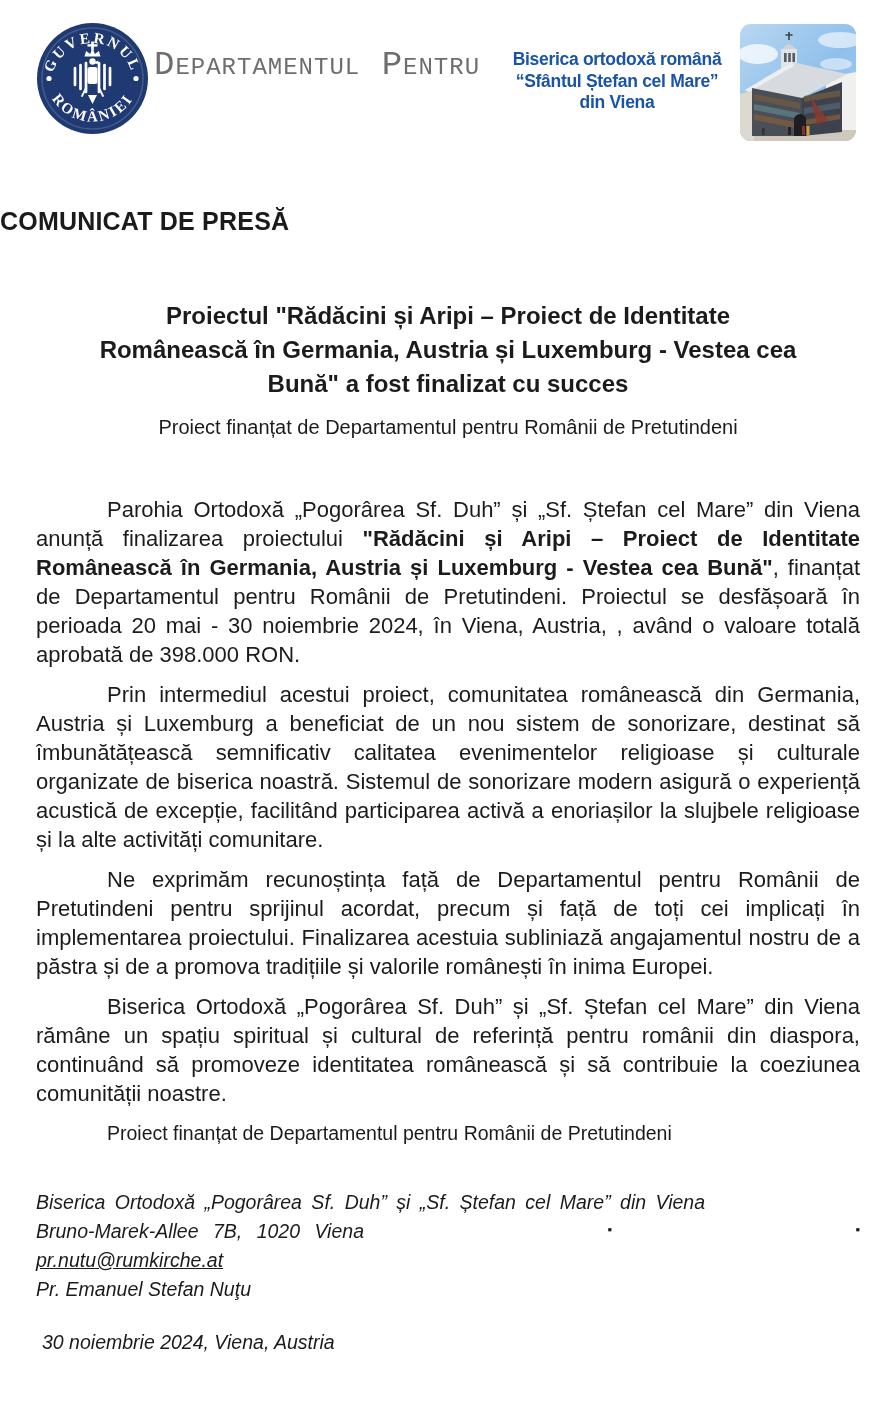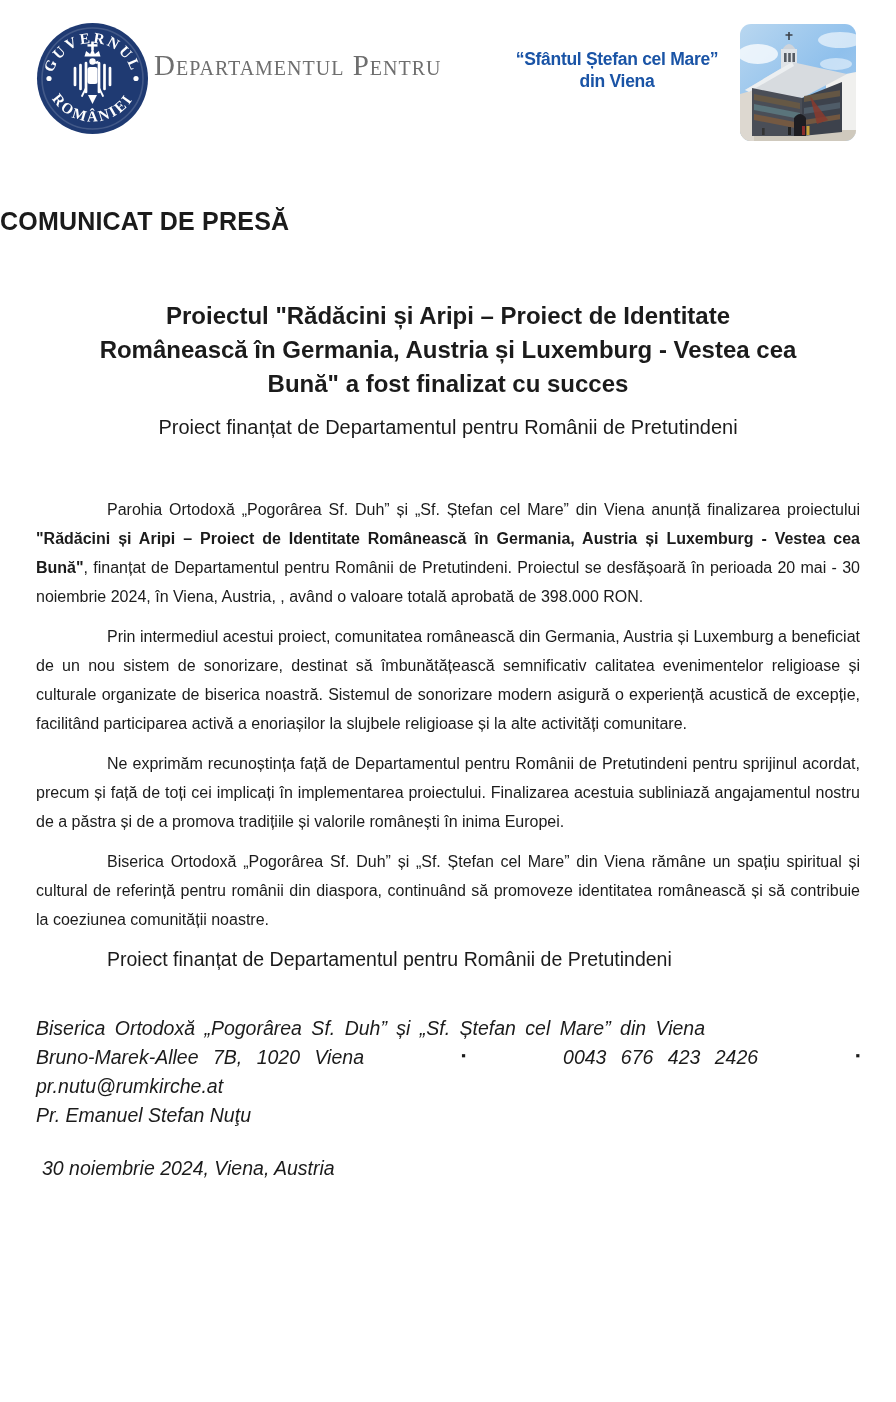--- a/index.html
+++ b/index.html
@@ -10,23 +10,23 @@
     font-family: "Liberation Sans", sans-serif;
     color: #1b1b1b;
     position: relative;
     overflow: hidden;
   }
   
   .header { position: relative; height: 160px; }
   .gov-seal { position: absolute; left: 36px; top: 22px; width: 113px; height: 113px; }
   .dept {
     position: absolute; left: 154px; top: 50px;
-    font-family: Liberation Serif, serif;
+    font-family: Liberation Mono, monospace;
     font-variant: small-caps;
-    font-size: 29px; line-height: 30px;
+    font-size: 34px; line-height: 30px;
     letter-spacing: 1px;
     color: #6e6e6e;
     white-space: nowrap;
   }
   .church-name {
     position: absolute; left: 486px; top: 49px; width: 262px;
     text-align: center;
     color: #1a54a6;
     font-weight: bold;
     font-size: 17.5px; line-height: 21.5px;
@@ -50,21 +50,21 @@
   }
   .subtitle {
     margin-top: 14px;
     text-align: center;
     font-size: 20px; line-height: 25px;
   }
 
   
   .body-section { margin-top: 55px; padding: 0 36px; }
   .body-p {
-    font-size: 16px; line-height: 29px;
+    font-size: 22px; line-height: 29px;
     text-align: justify;
     text-indent: 71px;
     margin-bottom: 11px;
   }
   .body-p b { font-weight: bold; }
   .plain-p {
     font-size: 19.5px; line-height: 29px;
     text-indent: 71px;
     margin-bottom: 0;
   }
@@ -74,20 +74,21 @@
     margin-top: 40px; padding: 0 36px;
     font-style: italic;
     font-size: 19.5px; line-height: 29px;
   }
   .org-line { word-spacing: 4px; }
   .addr-line { display: flex; justify-content: space-between; align-items: center; }
   .addr-line .seg { word-spacing: 9px; white-space: nowrap; }
   .addr-line .sep { font-style: normal; font-size: 13px; position: relative; top: -2px; }
   .email-line a, .email-line span.email {
     color: #1b1b1b;
+    text-decoration: underline;
     font-style: italic;
     text-align: right;
   }
   .date-line {
     margin-top: 24px; padding: 0 42px;
     font-style: italic;
     font-size: 19.5px; line-height: 29px;
   }
 </style>
 </head>
@@ -134,20 +135,21 @@
           <line x1="63" y1="66" x2="67" y2="74"></line>
         </g>
       </g>
     </svg>
 
     <div class="dept">
       <div>Departamentul Pentru</div>
     </div>
 
     <div class="church-name">
+      <div>Biserica ortodoxă română</div>
       <div>“Sfântul Ștefan cel Mare”</div>
       <div>din Viena</div>
     </div>
 
     <svg class="church-photo" viewBox="0 0 116 117" aria-hidden="true">
       <defs>
         <clipPath id="photoClip">
             <rect x="0" y="0" width="116" height="117" rx="11"></rect>
           </clipPath>
         <linearGradient id="sky" x1="0" y1="0" x2="1" y2="1">
@@ -220,21 +222,20 @@
     <p class="body-p">Ne exprimăm recunoștința față de Departamentul pentru Românii de Pretutindeni pentru sprijinul acordat, precum și față de toți cei implicați în implementarea proiectului. Finalizarea acestuia subliniază angajamentul nostru de a păstra și de a promova tradițiile și valorile românești în inima Europei.</p>
     <p class="body-p">Biserica Ortodoxă „Pogorârea Sf. Duh” și „Sf. Ștefan cel Mare” din Viena rămâne un spațiu spiritual și cultural de referință pentru românii din diaspora, continuând să promoveze identitatea românească și să contribuie la coeziunea comunității noastre.</p>
     <p class="plain-p">Proiect finanțat de Departamentul pentru Românii de Pretutindeni</p>
   </div>
 
   <div class="footer">
     <div class="org-line">Biserica Ortodoxă „Pogorârea Sf. Duh” și „Sf. Ștefan cel Mare” din Viena</div>
     <div class="addr-line">
       <span class="seg">Bruno-Marek-Allee 7B, 1020 Viena</span>
       <span class="sep">▪</span>
-      <span class="seg">0043 676 423 2426</span>
       <span class="sep">▪</span>
     </div>
     <div class="email-line">
       <span class="email">pr.nutu@rumkirche.at</span>
     </div>
     <div>Pr. Emanuel Stefan Nuţu</div>
   </div>
 
   <div class="date-line">30 noiembrie 2024, Viena, Austria</div>
 

